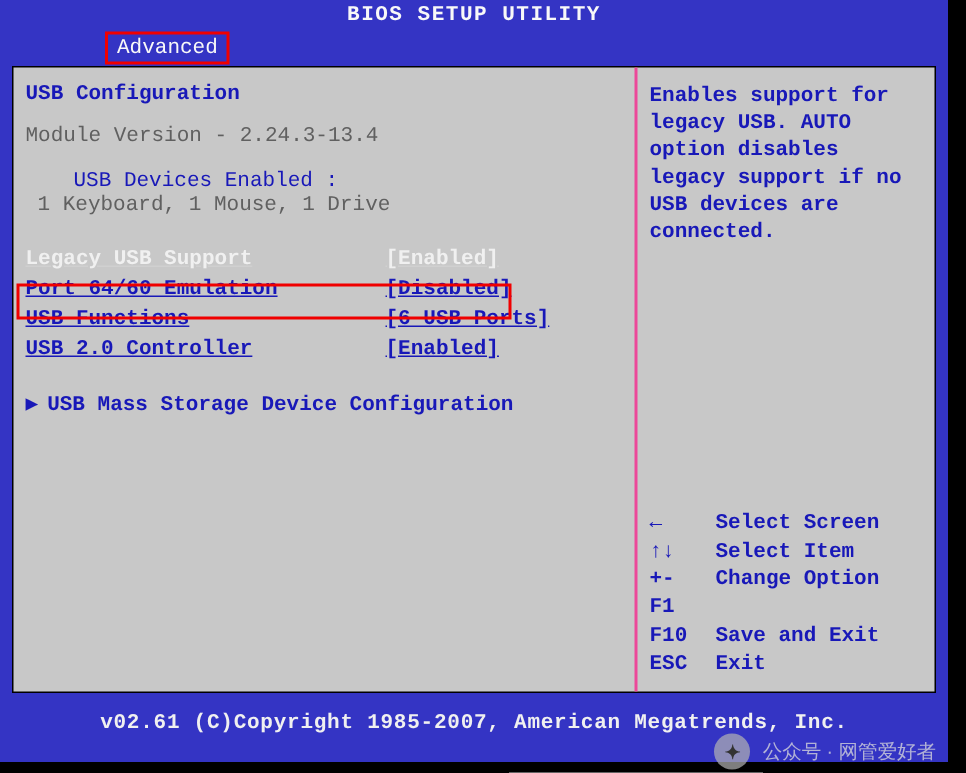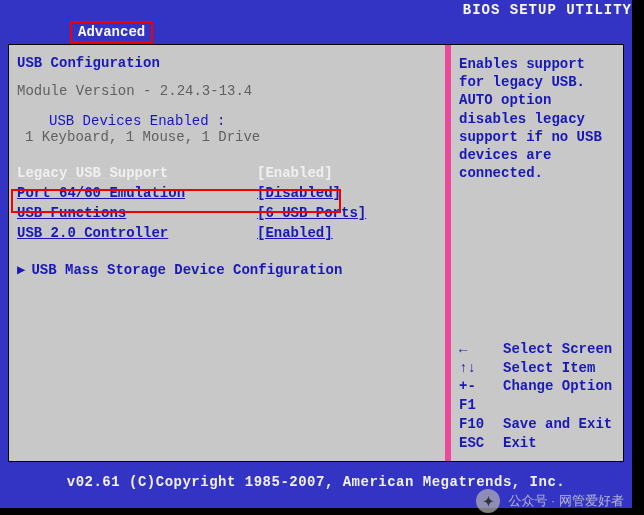--- a/index.html
+++ b/index.html
@@ -16,57 +16,57 @@
     position: absolute;
     top: 0; left: 0;
     width: 632px;
     height: 508px;
     background: #3434c4;
     color: #f8f8f8;
   }
   .title-bar {
     height: 20px;
     line-height: 20px;
-    text-align: right;
+    text-align: center;
     font-weight: bold;
     color: #f8f8f8;
     letter-spacing: 1px;
   }
   .tabs-row {
     height: 24px;
     display: flex;
     align-items: center;
     padding-left: 70px;
   }
   .tab {
     padding: 1px 6px;
     color: #f8f8f8;
-    font-weight: bold;
+    font-weight: normal;
   }
   .tab.highlight-red {
     border: 2px solid #f00000;
   }
   .main-panel {
     position: absolute;
     top: 44px;
     left: 8px;
     right: 8px;
     bottom: 46px;
     background: #c8c8c8;
     border: 1px solid #000;
     display: flex;
   }
   .left-col {
     flex: 1;
     position: relative;
     padding: 10px 8px 8px 8px;
   }
   .right-col {
-    width: 178px;
-    border-left: 6px solid #ec4899;
+    width: 200px;
+    border-left: 2px solid #ec4899;
     padding: 10px 8px 8px 8px;
     display: flex;
     flex-direction: column;
   }
   .section-title {
     color: #1818b8;
     font-weight: bold;
     margin-bottom: 12px;
   }
   .gray-text {

